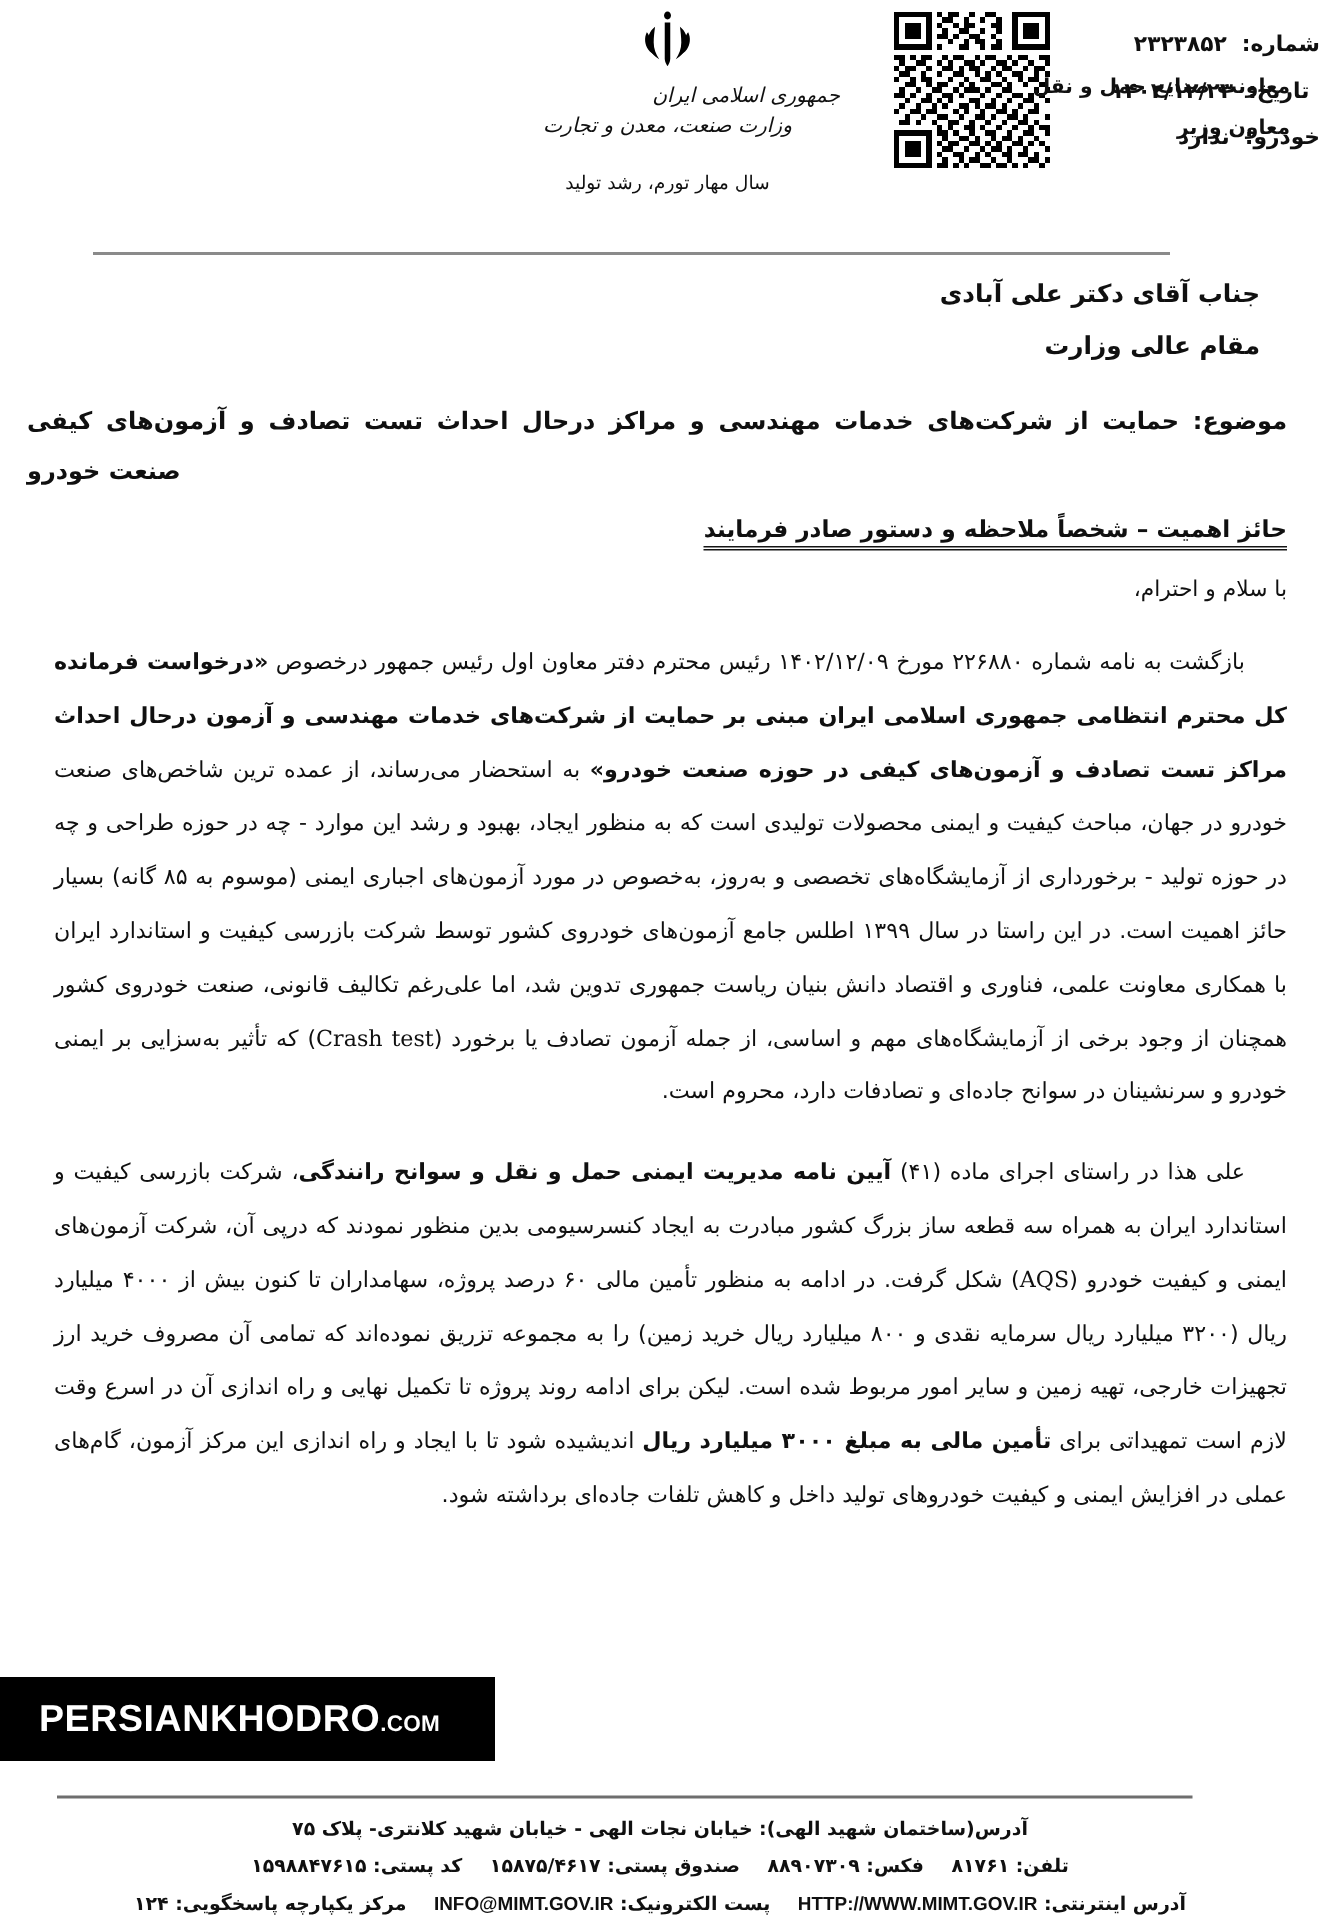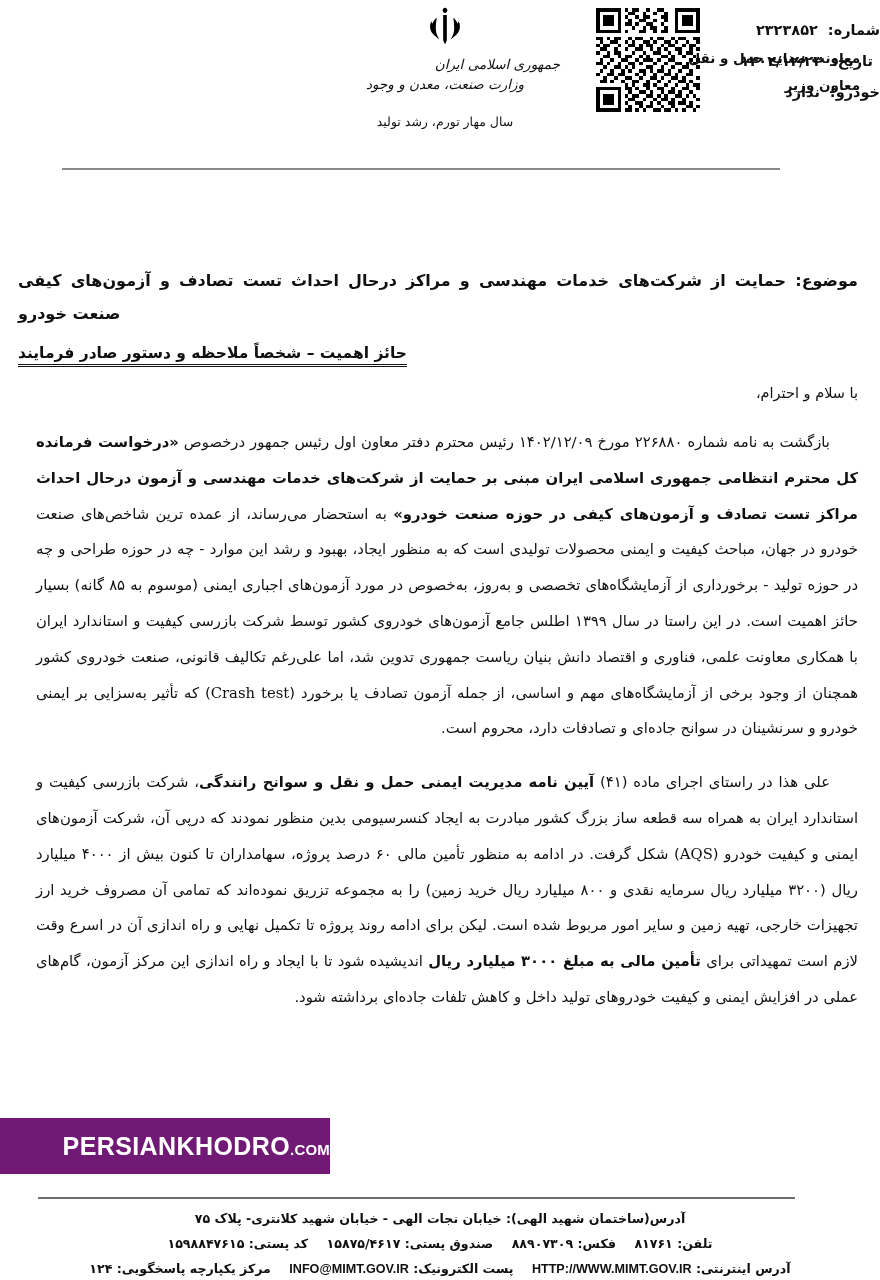--- a/index.html
+++ b/index.html
@@ -150,21 +150,21 @@
     line-height: 2.05;
     direction: rtl;
   }
 
   
   .emphasis {
     position: absolute;
     top: 344px;
     right: 22px;
     width: 840px;
-    text-align: left;
+    text-align: right;
     font-size: 15.5px;
     font-weight: bold;
     direction: rtl;
   }
   .emphasis span {
     border-bottom: 3px double #141414;
     padding-bottom: 2px;
   }
 
   
@@ -196,23 +196,24 @@
   .para b { font-weight: bold; }
   .lat { font-family: "DejaVu Serif", "Liberation Serif", serif; }
 
   
   .watermark {
     position: absolute;
     top: 1118px;
     left: 0;
     width: 330px;
     height: 56px;
-    background: #701a75;
+    background: #000000;
     display: flex;
     align-items: center;
+    justify-content: flex-end;
   }
   .wm-text {
     color: #ffffff;
     font-family: "Liberation Sans", sans-serif;
     font-weight: bold;
     font-size: 25px;
     letter-spacing: 0.4px;
     padding-right: 0;
     padding-left: 0;
     margin-left: 26px;
@@ -500,33 +501,35 @@
         <g fill="#000000">
           <path d="M50 8 c-3 0 -5 2.6 -5 5.8 0 3.2 2 5.6 5 5.6 3 0 5 -2.4 5 -5.6 C55 10.6 53 8 50 8 z"></path>
           <path d="M46 24 h8 v52 c0 6 -4 11 -4 11 s-4 -5 -4 -11 z"></path>
           <path d="M32 30 c-8 6 -12 16 -10 26 2 10 9 17 16 21 -5 -7 -8 -15 -8 -24 0 -8 1 -16 2 -23 z"></path>
           <path d="M68 30 c8 6 12 16 10 26 -2 10 -9 17 -16 21 5 -7 8 -15 8 -24 0 -8 -1 -16 -2 -23 z"></path>
           <path d="M20 38 c-4 8 -3 18 2 25 3 4 7 7 11 9 -5 -8 -8 -18 -9 -27 -1 -3 -2 -5 -4 -7 z"></path>
           <path d="M80 38 c4 8 3 18 -2 25 -3 4 -7 7 -11 9 5 -8 8 -18 9 -27 1 -3 2 -5 4 -7 z"></path>
         </g>
       </svg>
       <div class="hdr-org1">جمهوری اسلامی ایران</div>
-      <div class="hdr-org2">وزارت صنعت، معدن و وجود</div>
+      <div class="hdr-org2">وزارت صنعت، معدن و تجارت</div>
       <div class="hdr-slogan">سال مهار تورم، رشد تولید</div>
     </div>
 
     <div class="hdr-dept">
       <div>معاونت صنایع حمل و نقل</div>
       <div>معاون وزیر</div>
     </div>
   </div>
 
   <div class="rule-top"></div>
 
   <div class="addressee">
+    <div>جناب آقای دکتر علی آبادی</div>
+    <div>مقام عالی وزارت</div>
   </div>
 
   <div class="subject">
     <span>موضوع:</span>
     <span>حمایت از شرکت‌های خدمات مهندسی و مراکز درحال احداث تست تصادف و آزمون‌های کیفی صنعت خودرو</span>
   </div>
 
   <div class="emphasis">
     <span>حائز اهمیت – شخصاً ملاحظه و دستور صادر فرمایند</span>
   </div>

